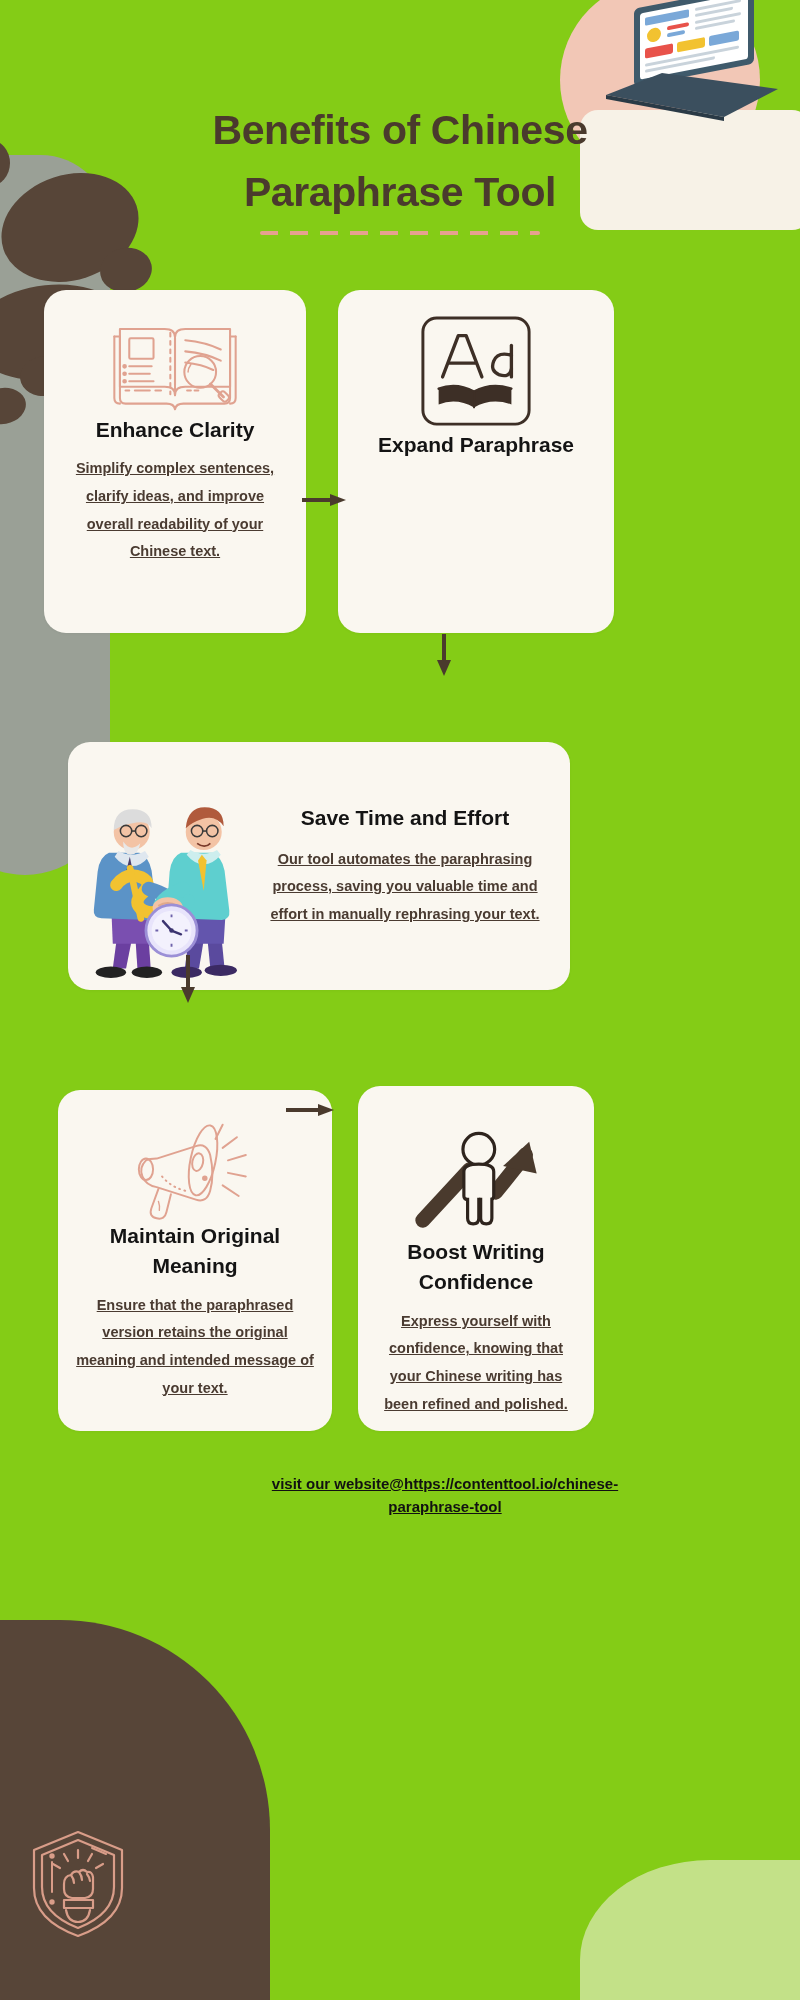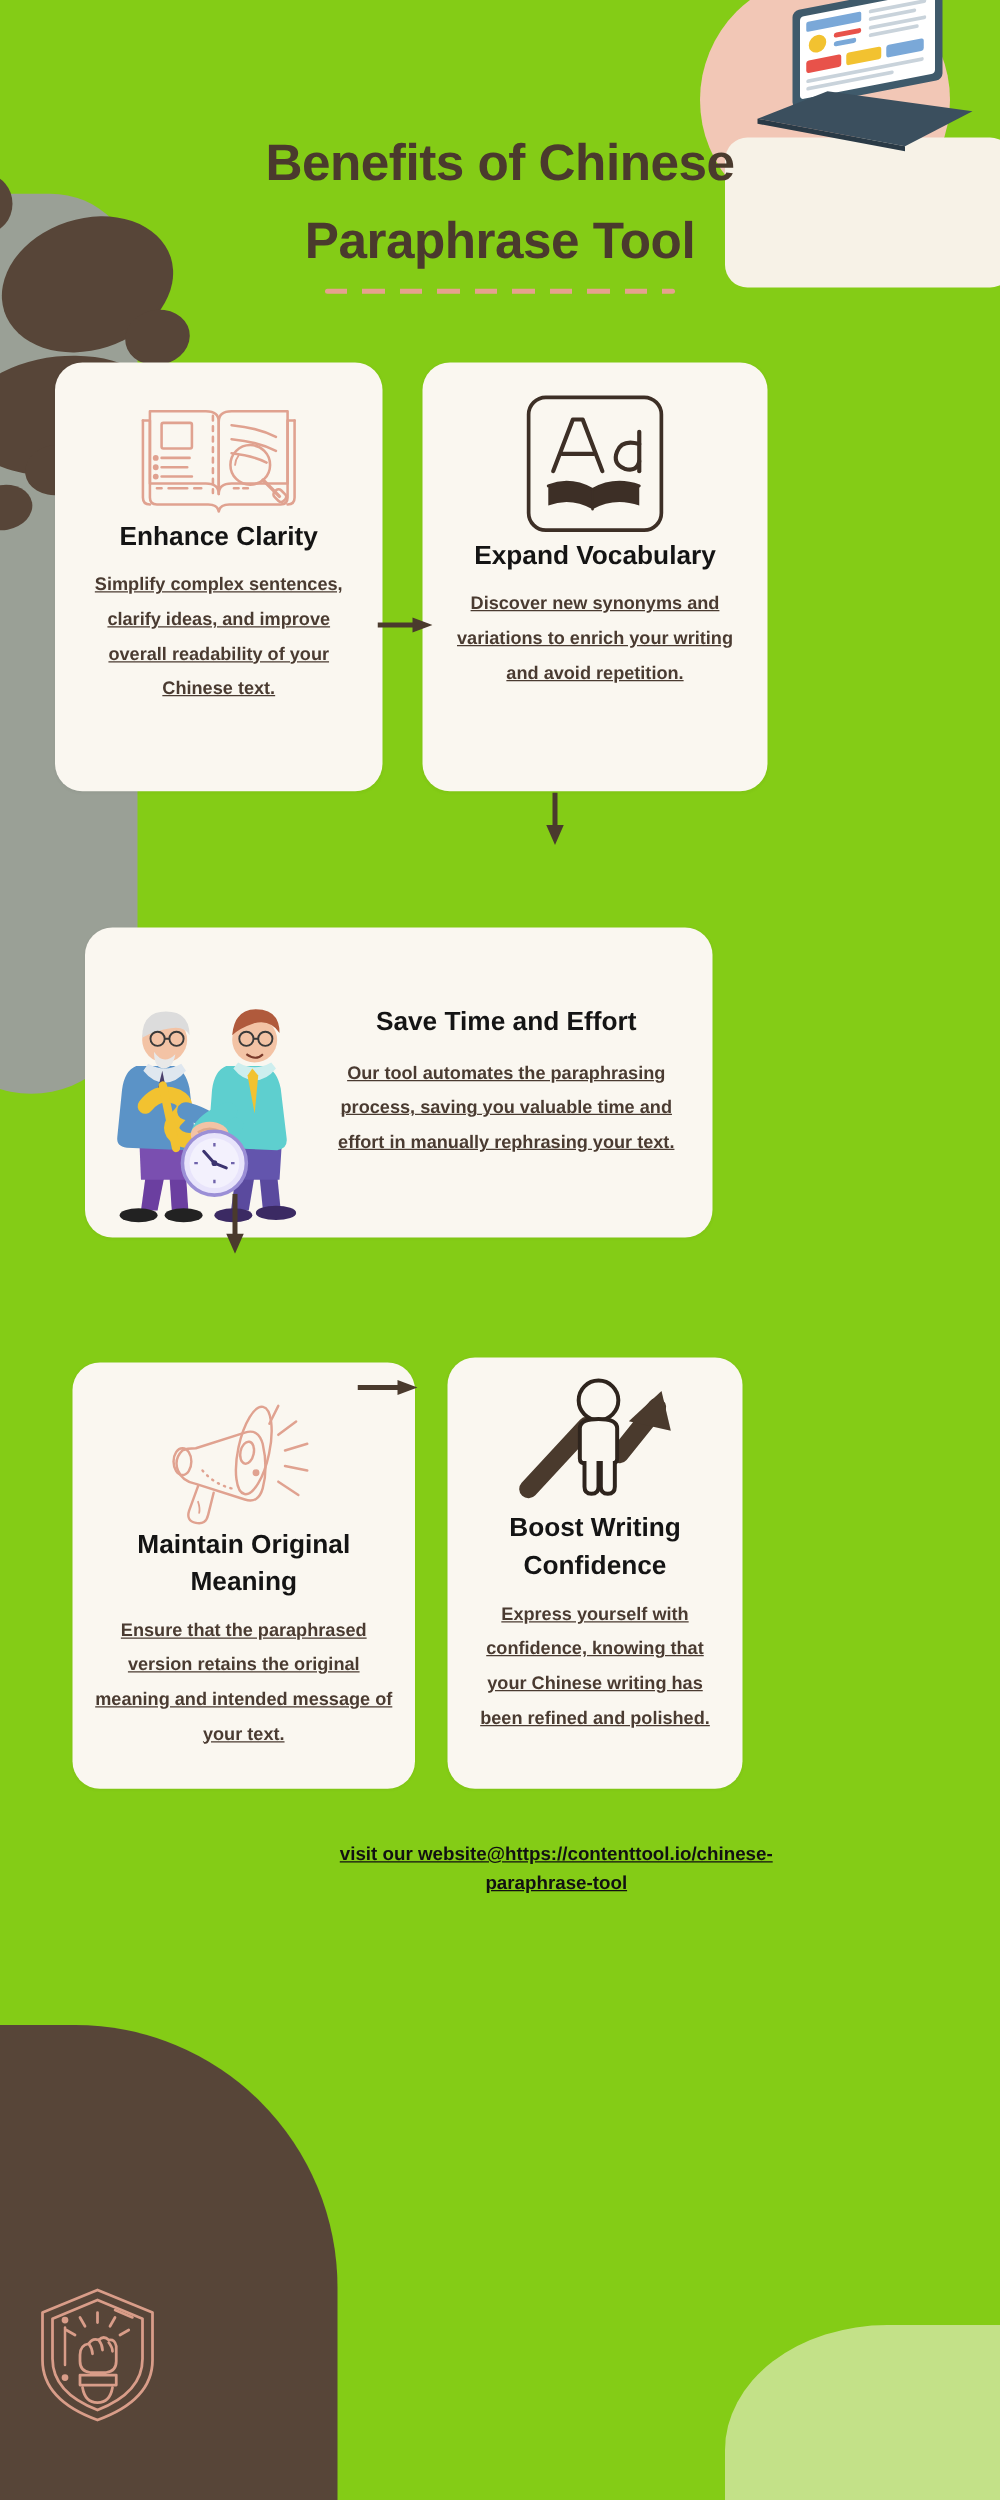--- a/index.html
+++ b/index.html
@@ -90,21 +90,21 @@
     text-align:center; line-height:1.9; margin-top:10px;text-decoration:underline;
   }
 
   .icon-wrap { display:flex; justify-content:center; align-items:center; }
 
   
   #card-clarity    { left:44px;  top:290px;  width:262px; height:343px; padding:22px 22px; }
   #card-vocab      { left:338px; top:290px;  width:276px; height:343px; padding:22px 18px; }
   #card-savetime   { left:68px;  top:742px;  width:502px; height:248px; padding:0; }
   #card-meaning    { left:58px;  top:1090px; width:274px; height:341px; padding:24px 18px; }
-  #card-confidence { left:358px; top:1086px; width:236px; height:345px; padding:10px 16px; }
+  #card-confidence { left:358px; top:1086px; width:236px; height:345px; padding:39px 16px; }
 
   
   .savetime-inner { display:flex; height:100%; align-items:center; }
   .savetime-illus { width:190px; flex:0 0 190px; display:flex; align-items:flex-end; justify-content:center; height:100%; padding-bottom:4px;}
   .savetime-text  { flex:1; padding:0 22px 0 4px; }
   .savetime-text .card-title { margin-bottom:12px; }
 
   
   .arrow { position:absolute; }
   #arrow-1 { left:302px; top:493px;  width:44px; height:14px; }
@@ -209,22 +209,21 @@
         <rect x="6" y="6" width="108" height="108" rx="14"></rect>
         <path d="M26 66 L42 24 L50 24 L66 66" stroke-width="3.4"></path>
         <path d="M33 52 h26" stroke-width="3.4"></path>
         <path d="M96 34 v32" stroke-width="3.4"></path>
         <path d="M96 44 q-14-4-18 6 q-4 10 6 14 q10 3 12-6" stroke-width="3.4"></path>
         <path d="M22 78 q18-7 36 3 q18-10 38-3 l0 16 q-20-7-38 3 q-18-10-36-3 Z" fill="#3d2f26" stroke="none"></path>
         <path d="M22 78 q18-7 36 3 q18-10 38-3" stroke="#3d2f26" stroke-width="2.4" fill="none"></path>
         <path d="M58 81 v16" stroke="#3d2f26" stroke-width="2"></path>
       </svg>
     </div>
-    <div class="card-title">Expand Vocabulary</div>
-    <div class="card-body">Discover new synonyms and variations to enrich your writing and avoid repetition.</div>
+    <div class="card-title">Expand Paraphrase</div>
   </div>
 
   <div class="card" id="card-savetime">
     <div class="savetime-inner">
       <div class="savetime-illus">
         <svg viewBox="0 0 190 210" width="180" height="200">
 
           <g>
             <path d="M46 162 l-4 30 h14 l6-30 Z" fill="#6b3fa0"></path>
             <path d="M66 162 l2 30 h14 l-2-30 Z" fill="#6b3fa0"></path>

